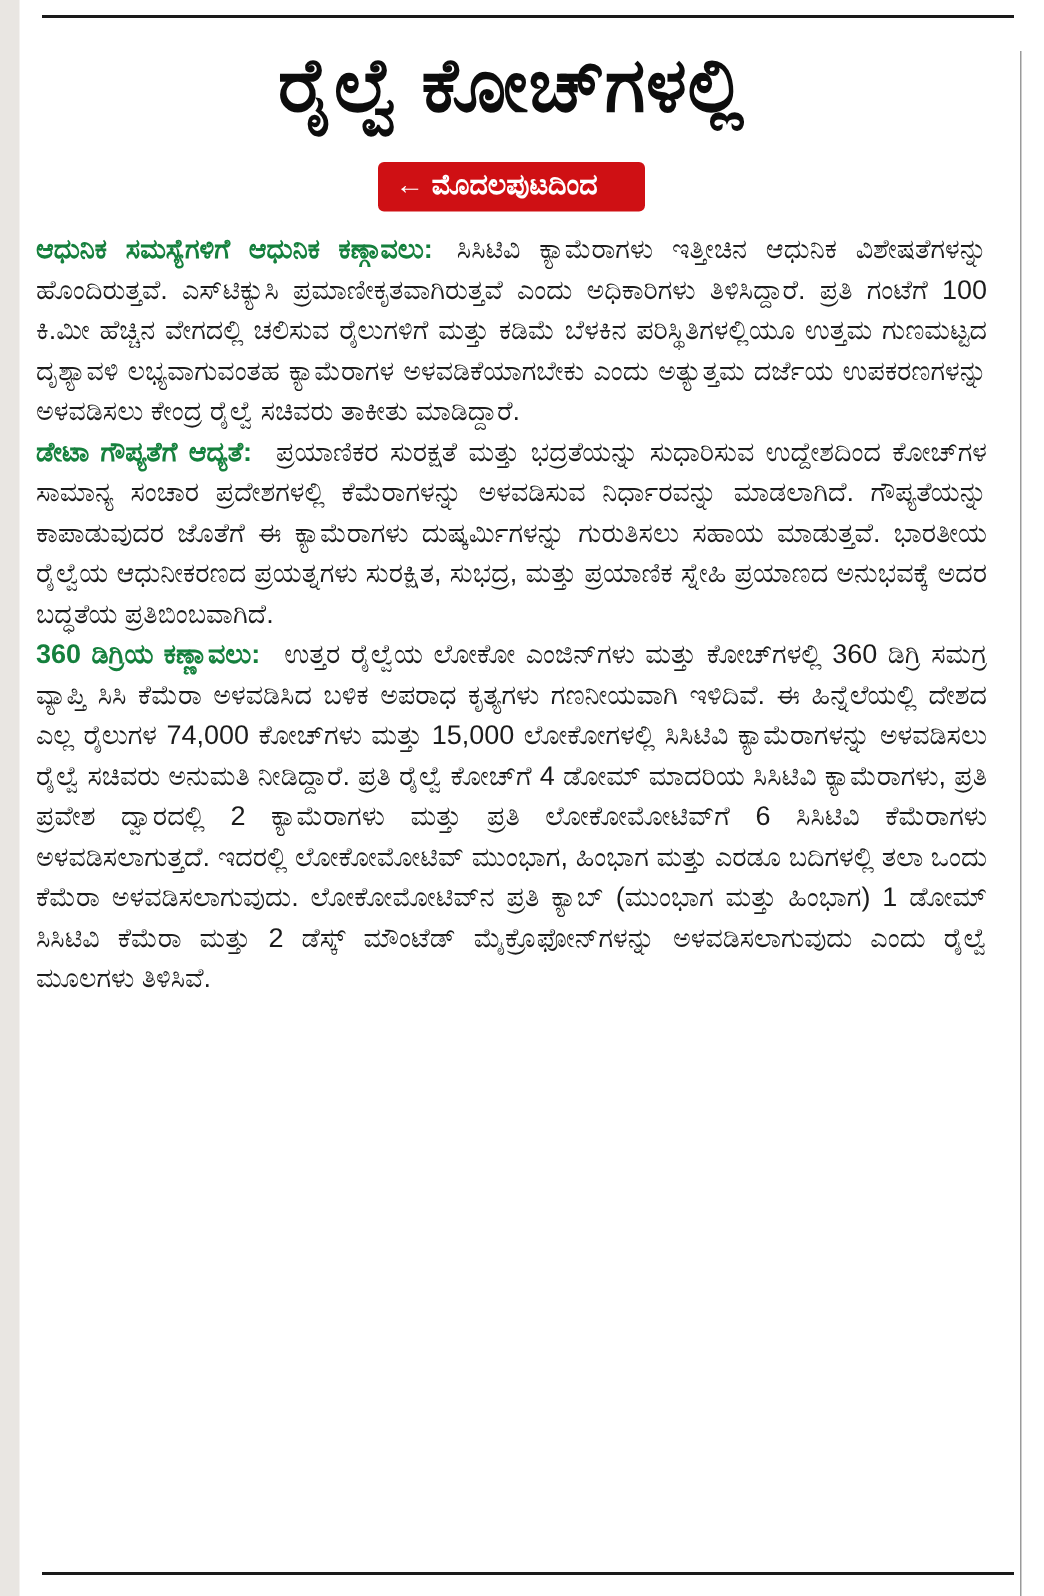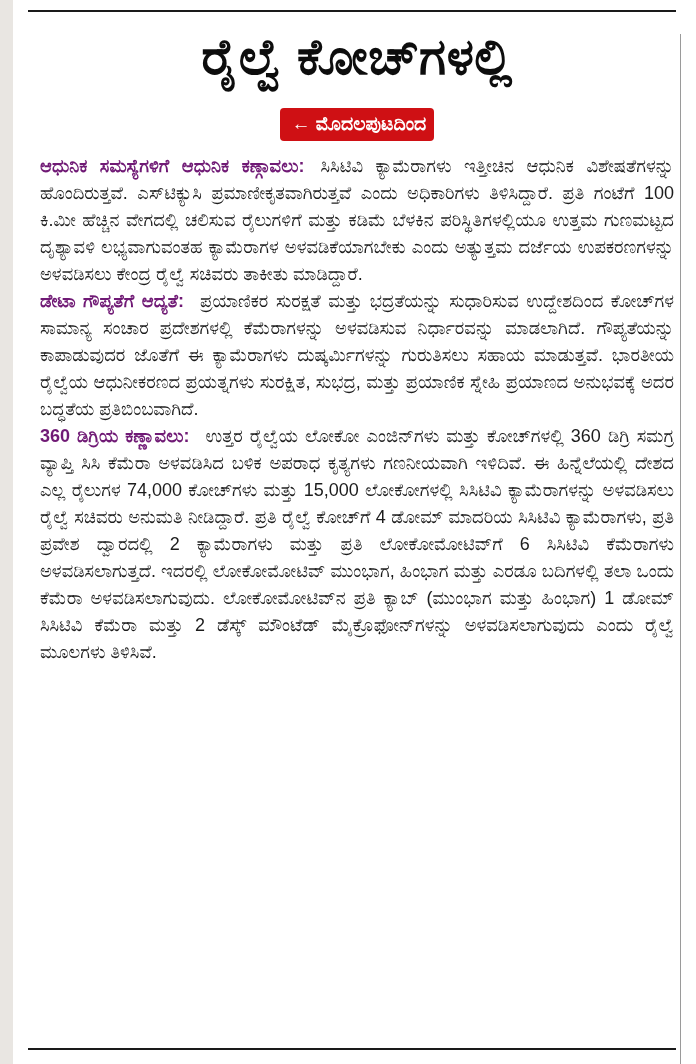--- a/index.html
+++ b/index.html
@@ -44,21 +44,21 @@
   }
   .col-rule {
     position: absolute;
     right: 15px;
     top: 34px;
     bottom: 0;
     border-left: 1.5px solid #9a9a9a;
   }
   .content {
     position: absolute;
-    left: 40px;
+    left: 24px;
     top: 24px;
     width: 634px;
   }
   .headline {
     text-align: center;
     font-weight: bold;
     color: #0d0d0d;
     font-size: 50px;
     line-height: 1.35;
     margin: 0;
@@ -67,35 +67,35 @@
   .badge-row {
     text-align: center;
     margin: 16px 0 12px 0;
   }
   .badge {
     display: inline-block;
     color: #ffffff;
     font-weight: bold;
     font-size: 19px;
     line-height: 1.2;
-    padding: 5px 8px 6px 12px;
+    padding: 5px 32px 6px 12px;
     border-radius: 4px;
   }
   .body-text {
     margin-top: 10px;
   }
   .para {
     font-size: 18px;
     line-height: 27px;
     text-align: justify;
     color: #1c1c1c;
     margin: 0;
   }
   .para b {
-    color: #701a75;
+    color: #15803d;
     margin-right: 16px;
   }
 </style>
 </head>
 <body>
 
 <div class="page">
 
   <div class="left-strip"></div>
   <div class="rule-top"></div>

